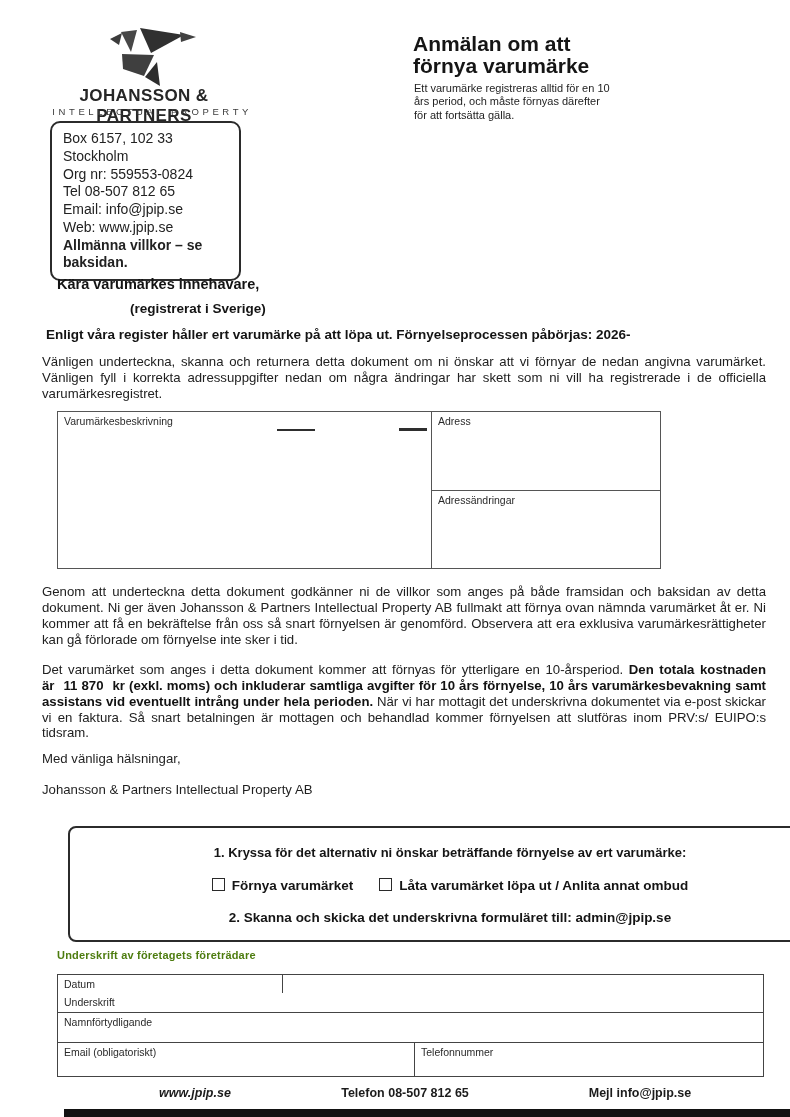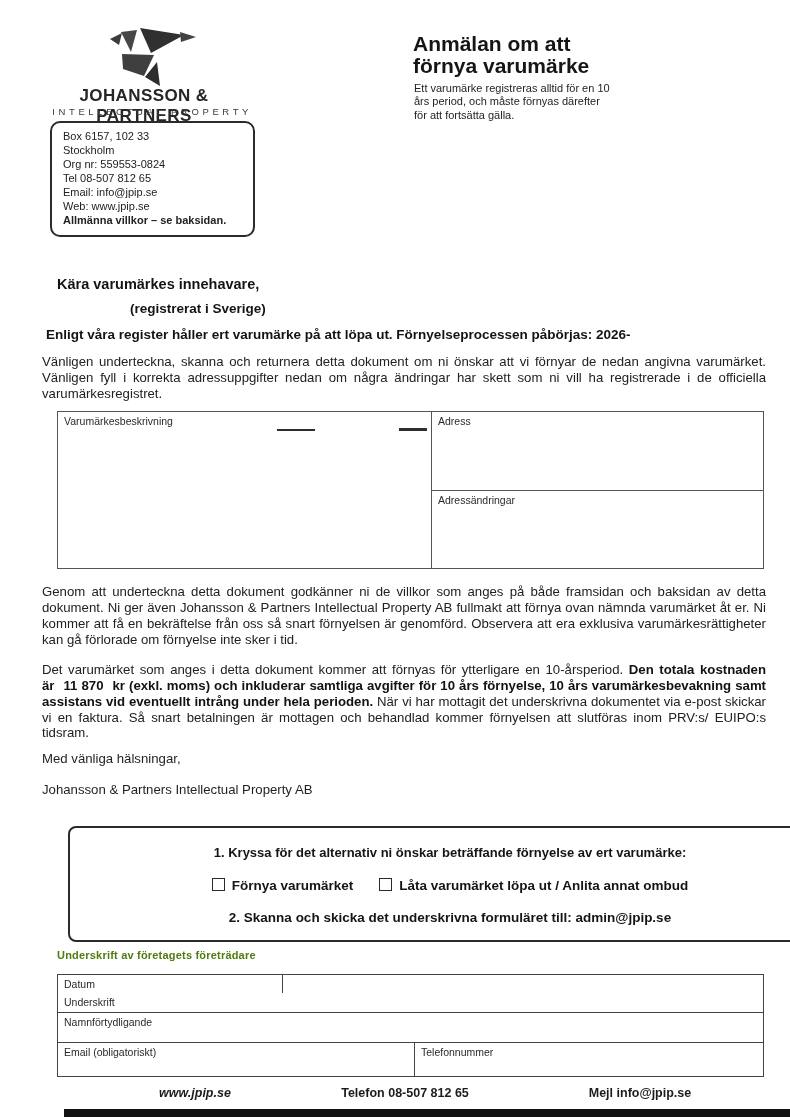--- a/index.html
+++ b/index.html
@@ -8,42 +8,42 @@
     background:#ffffff;color:#1f1f1f;overflow:hidden;
     font-family:"Liberation Sans", sans-serif;
   }
   .abs{position:absolute;}
   
   .brand-name{left:36px;top:86px;width:216px;text-align:center;
     font-size:17px;font-weight:bold;letter-spacing:.4px;color:#262626;}
   .brand-tagline{left:36px;top:106px;width:216px;text-align:right;
     font-size:9.5px;letter-spacing:3.6px;color:#3c3c3c;}
   .contact-box{left:50px;top:121px;width:168px;
-    border:2px solid #2b2b2b;border-radius:10px;padding:7px 22px 7px 11px;
-    font-size:11px;line-height:1.27;color:#222;}
+    border:2px solid #2b2b2b;border-radius:10px;padding:7px 8px 7px 11px;
+    font-size:14px;line-height:1.27;color:#222;}
   .contact-box .bold{font-weight:bold;}
   
   .doc-title{left:413px;top:33px;width:340px;font-size:21px;line-height:1.06;
     font-weight:bold;color:#151515;}
   .doc-subtitle{left:414px;top:82px;width:200px;font-size:11px;line-height:1.22;color:#232323;}
   
   .salutation-h{left:57px;top:276px;font-size:14.5px;font-weight:bold;color:#141414;}
   .salutation-sub{left:130px;top:301px;font-size:13.5px;font-weight:bold;color:#141414;}
   .notice-line{left:46px;top:327px;font-size:13.5px;font-weight:bold;color:#141414;}
   
   .para{width:724px;font-size:13.2px;line-height:1.2;text-align:justify;color:#212121;}
   .p-intro{left:42px;top:354px;}
   .p-terms{left:42px;top:584px;}
   .p-price{left:42px;top:662px;}
   .p-price b{color:#121212;}
   .amount{font-weight:bold;margin:0 9px;}
   .p-regards{left:42px;top:751px;font-size:13.2px;}
   .p-company{left:42px;top:782px;font-size:13.2px;}
   
-  .details-table{left:57px;top:411px;width:707px;height:158px;border:1.3px solid #555;
+  .details-table{left:57px;top:411px;width:604px;height:158px;border:1.3px solid #555;
     display:flex;box-sizing:border-box;}
   .dt-left{width:374px;border-right:1.3px solid #555;box-sizing:border-box;position:relative;}
   .dt-right{flex:1;display:flex;flex-direction:column;}
   .dt-cell-top{height:79px;border-bottom:1.3px solid #555;box-sizing:border-box;}
   .dt-cell-bottom{flex:1;}
   .cell-label{font-size:10.5px;color:#2a2a2a;padding:3px 6px;display:block;}
   .dash{position:absolute;background:#2e2e2e;}
   .dash1{left:219px;top:17px;width:38px;height:2px;}
   .dash2{left:341px;top:16px;width:28px;height:3px;}
   

